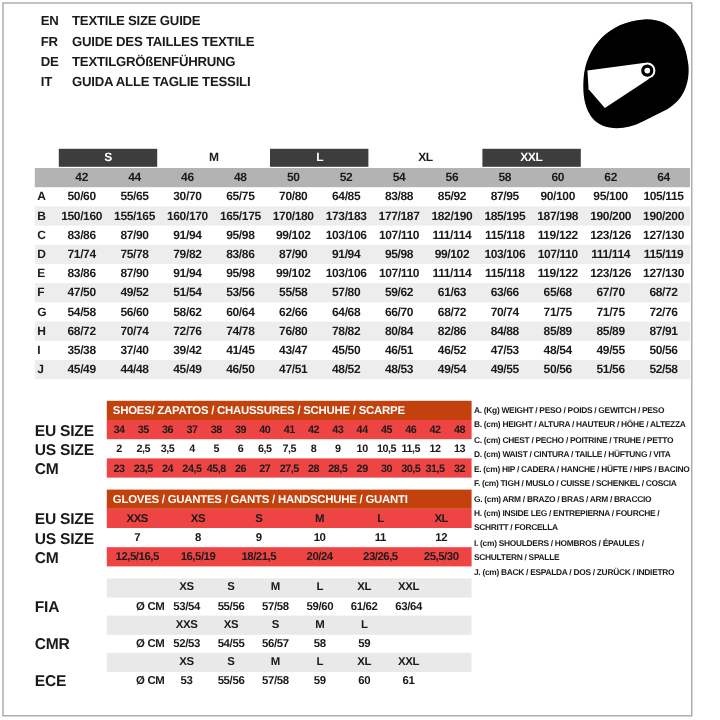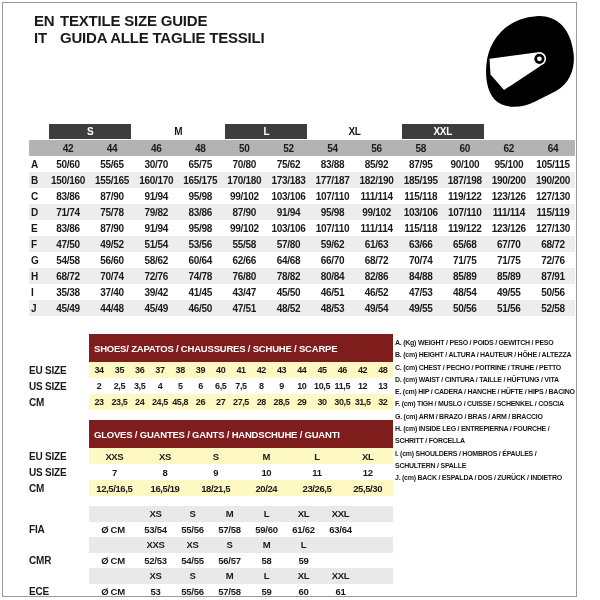--- a/index.html
+++ b/index.html
@@ -5,66 +5,74 @@
   html,body{margin:0;padding:0;}
   body{
     width:600px;height:600px;position:relative;background:#fff;
     font-family:"Liberation Sans",sans-serif;font-weight:700;color:#1a1a1a;
     -webkit-font-smoothing:antialiased;
   }
   .page{position:absolute;left:2px;top:2px;width:573px;height:593px;border:1px solid #9a9a9a;overflow:hidden;}
 
   
   .langs{position:absolute;left:31px;top:9px;}
-  .lang-row{display:flex;height:17px;align-items:center;font-size:15px;letter-spacing:-0.2px;}
+  .lang-row{display:flex;height:17px;align-items:flex-start;font-size:11px;letter-spacing:-0.2px;}
   .lang-code{width:26px;}
 
   
   .helmet-icon{position:absolute;left:474px;top:8px;width:104px;height:104px;}
 
   
   .main-table{position:absolute;left:26px;top:120px;width:546px;font-size:10px;letter-spacing:-0.3px;}
   .mt-row{display:grid;grid-template-columns:17px repeat(12,1fr);align-items:center;height:16px;text-align:center;}
   .mt-row .lab{text-align:left;padding-left:2px;}
   .size-row{height:16px;margin-bottom:1px;}
   .size-label{height:15px;line-height:15px;margin:0 3px;text-align:center;}
   .size-label.dark{background:#3d3d3d;color:#fff;}
   .cols-row{background:#b3b3b3;}
   .data-row.stripe{background:#ededed;}
 
   
   .sections{position:absolute;left:26px;top:331px;width:364px;}
   .sec{margin:0 0 10px 0;}
-  .sec-head{margin-left:60px;height:28px;background:#7f1d1d;color:#fff;font-size:9.5px;
+  .sec-head{margin-left:60px;height:16px;background:#c2410c;color:#fff;font-size:9.5px;
             display:flex;align-items:center;padding-left:5px;letter-spacing:-0.2px;}
   .s-row{display:flex;height:16px;}
-  .s-lab{width:60px;font-size:10px;display:flex;align-items:center;letter-spacing:-0.2px;}
+  .s-lab{width:60px;font-size:13px;display:flex;align-items:center;letter-spacing:-0.2px;}
   .s-grid{flex:1;display:grid;align-items:center;text-align:center;letter-spacing:-0.4px;}
-  .s-row.gray .s-grid{background:#fef9c3;}
+  .s-row.gray .s-grid{background:#ef4444;}
   .cols15{grid-template-columns:repeat(15,1fr);font-size:9px;}
   .cols6{grid-template-columns:repeat(6,1fr);font-size:9.5px;}
   .h-row{display:flex;height:15.5px;}
   .h-grid{flex:1;display:grid;grid-template-columns:48px repeat(6,37px) 1fr;align-items:center;
           text-align:center;font-size:9.5px;letter-spacing:-0.3px;}
   .h-row.gray .h-grid{background:#e9e9e9;}
-  .h-grid .unit{text-align:center;}
+  .h-grid .unit{text-align:right;}
 
   
   .legend{position:absolute;left:392px;top:334px;width:183px;font-size:7px;letter-spacing:-0.25px;}
   .legend-item{line-height:12.3px;}
 </style>
 </head>
 <body>
 
 <div class="page">
 
   <div class="langs">
       <div class="lang-row">
         <span class="lang-code">EN</span>
         <span>TEXTILE SIZE GUIDE</span>
+      </div>
+      <div class="lang-row">
+        <span class="lang-code">FR</span>
+        <span>GUIDE DES TAILLES TEXTILE</span>
+      </div>
+      <div class="lang-row">
+        <span class="lang-code">DE</span>
+        <span>TEXTILGRÖßENFÜHRUNG</span>
       </div>
       <div class="lang-row">
         <span class="lang-code">IT</span>
         <span>GUIDA ALLE TAGLIE TESSILI</span>
       </div>
     </div>
 
   <svg class="helmet-icon" viewBox="0 0 100 100">
     <path d="M57,5 C29,7 11,27 9,52 C7.5,70 12,85 24,90 C34,94 46,92 56,87 L76,77 C90,69 94,55 93,42 C91,20 79,3.5 57,5 Z" fill="#000"></path>
     <path d="M12,46 L57,40 L64,46 L61,53 L26,76 L13,61 Z" fill="#fff"></path>
@@ -96,21 +104,21 @@
         <div>62</div>
         <div>64</div>
       </div>
       <div class="mt-row data-row">
         <div class="lab">A</div>
         <div>50/60</div>
         <div>55/65</div>
         <div>30/70</div>
         <div>65/75</div>
         <div>70/80</div>
-        <div>75/62</div>
+        <div>64/85</div>
         <div>83/88</div>
         <div>85/92</div>
         <div>87/95</div>
         <div>90/100</div>
         <div>95/100</div>
         <div>105/115</div>
       </div>
       <div class="mt-row data-row stripe">
         <div class="lab">B</div>
         <div>150/160</div>

